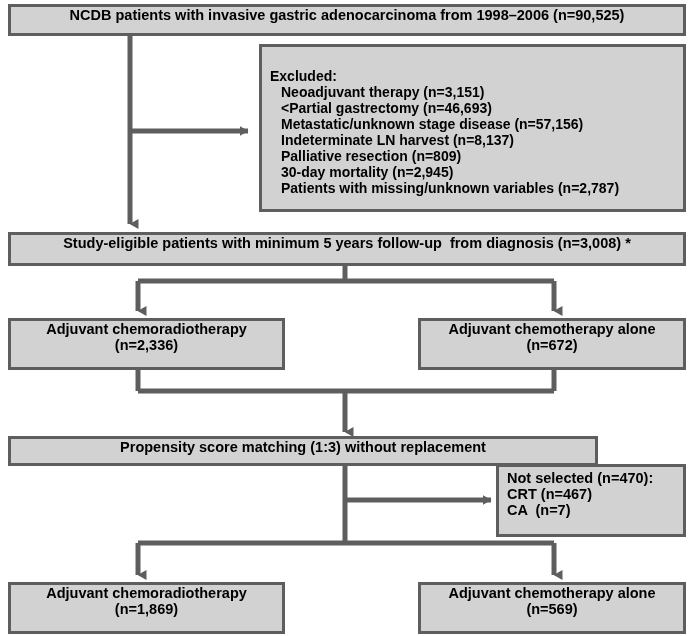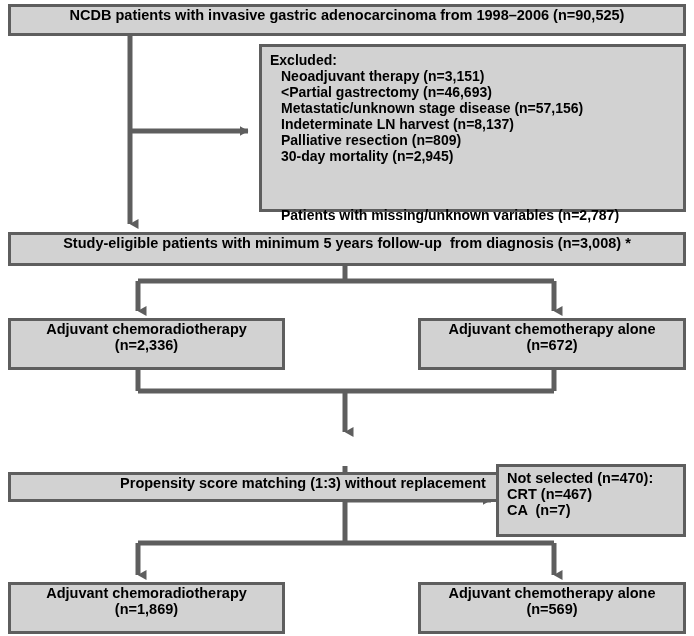--- a/index.html
+++ b/index.html
@@ -82,46 +82,46 @@
       <path d="M138,543 L554,543" stroke="#5e5e5e" stroke-width="5" fill="none"></path>
       <path d="M138,543 L138,575" stroke="#5e5e5e" stroke-width="5" fill="none" marker-end="url(#arrowDown)"></path>
       <path d="M554,543 L554,575" stroke="#5e5e5e" stroke-width="5" fill="none" marker-end="url(#arrowDown)"></path>
     </g>
   </svg>
 
   <div class="box center" style="left:8px; top:4px; width:678px; height:32px; font-size:14.5px;">
     <span class="ln">NCDB patients with invasive gastric adenocarcinoma from 1998–2006 (n=90,525)</span>
   </div>
 
-  <div class="box left" style="left:259px; top:44px; width:427px; height:168px; font-size:14px; padding:5px 8px;">
+  <div class="box left" style="left:259px; top:44px; width:427px; height:168px; font-size:14px; padding:21px 8px;">
     <span class="ln">Excluded:</span>
     <span class="ln" style="padding-left:11px;">Neoadjuvant therapy (n=3,151)</span>
     <span class="ln" style="padding-left:11px;">&lt;Partial gastrectomy (n=46,693)</span>
     <span class="ln" style="padding-left:11px;">Metastatic/unknown stage disease (n=57,156)</span>
     <span class="ln" style="padding-left:11px;">Indeterminate LN harvest (n=8,137)</span>
     <span class="ln" style="padding-left:11px;">Palliative resection (n=809)</span>
     <span class="ln" style="padding-left:11px;">30-day mortality (n=2,945)</span>
-    <span class="ln" style="padding-left:11px;margin-top:43px;">Patients with missing/unknown variables (n=2,787)</span>
+    <span class="ln" style="padding-left:11px;">Patients with missing/unknown variables (n=2,787)</span>
   </div>
 
   <div class="box center" style="left:8px; top:232px; width:678px; height:34px; font-size:14.5px;">
     <span class="ln">Study-eligible patients with minimum 5 years follow-up  from diagnosis (n=3,008) *</span>
   </div>
 
   <div class="box center" style="left:8px; top:318px; width:277px; height:52px; font-size:14.5px;">
     <span class="ln">Adjuvant chemoradiotherapy</span>
     <span class="ln">(n=2,336)</span>
   </div>
 
   <div class="box center" style="left:418px; top:318px; width:268px; height:52px; font-size:14.5px;">
     <span class="ln">Adjuvant chemotherapy alone</span>
     <span class="ln">(n=672)</span>
   </div>
 
-  <div class="box center" style="left:8px; top:436px; width:590px; height:30px; font-size:14.5px;margin-top:36px;">
+  <div class="box center" style="left:8px; top:436px; width:590px; height:30px; font-size:14.5px;">
     <span class="ln">Propensity score matching (1:3) without replacement</span>
   </div>
 
   <div class="box left" style="left:496px; top:464px; width:190px; height:73px; font-size:14.5px; padding:3px 8px;">
     <span class="ln">Not selected (n=470):</span>
     <span class="ln">CRT (n=467)</span>
     <span class="ln">CA  (n=7)</span>
   </div>
 
   <div class="box center" style="left:8px; top:582px; width:277px; height:52px; font-size:14.5px;">

